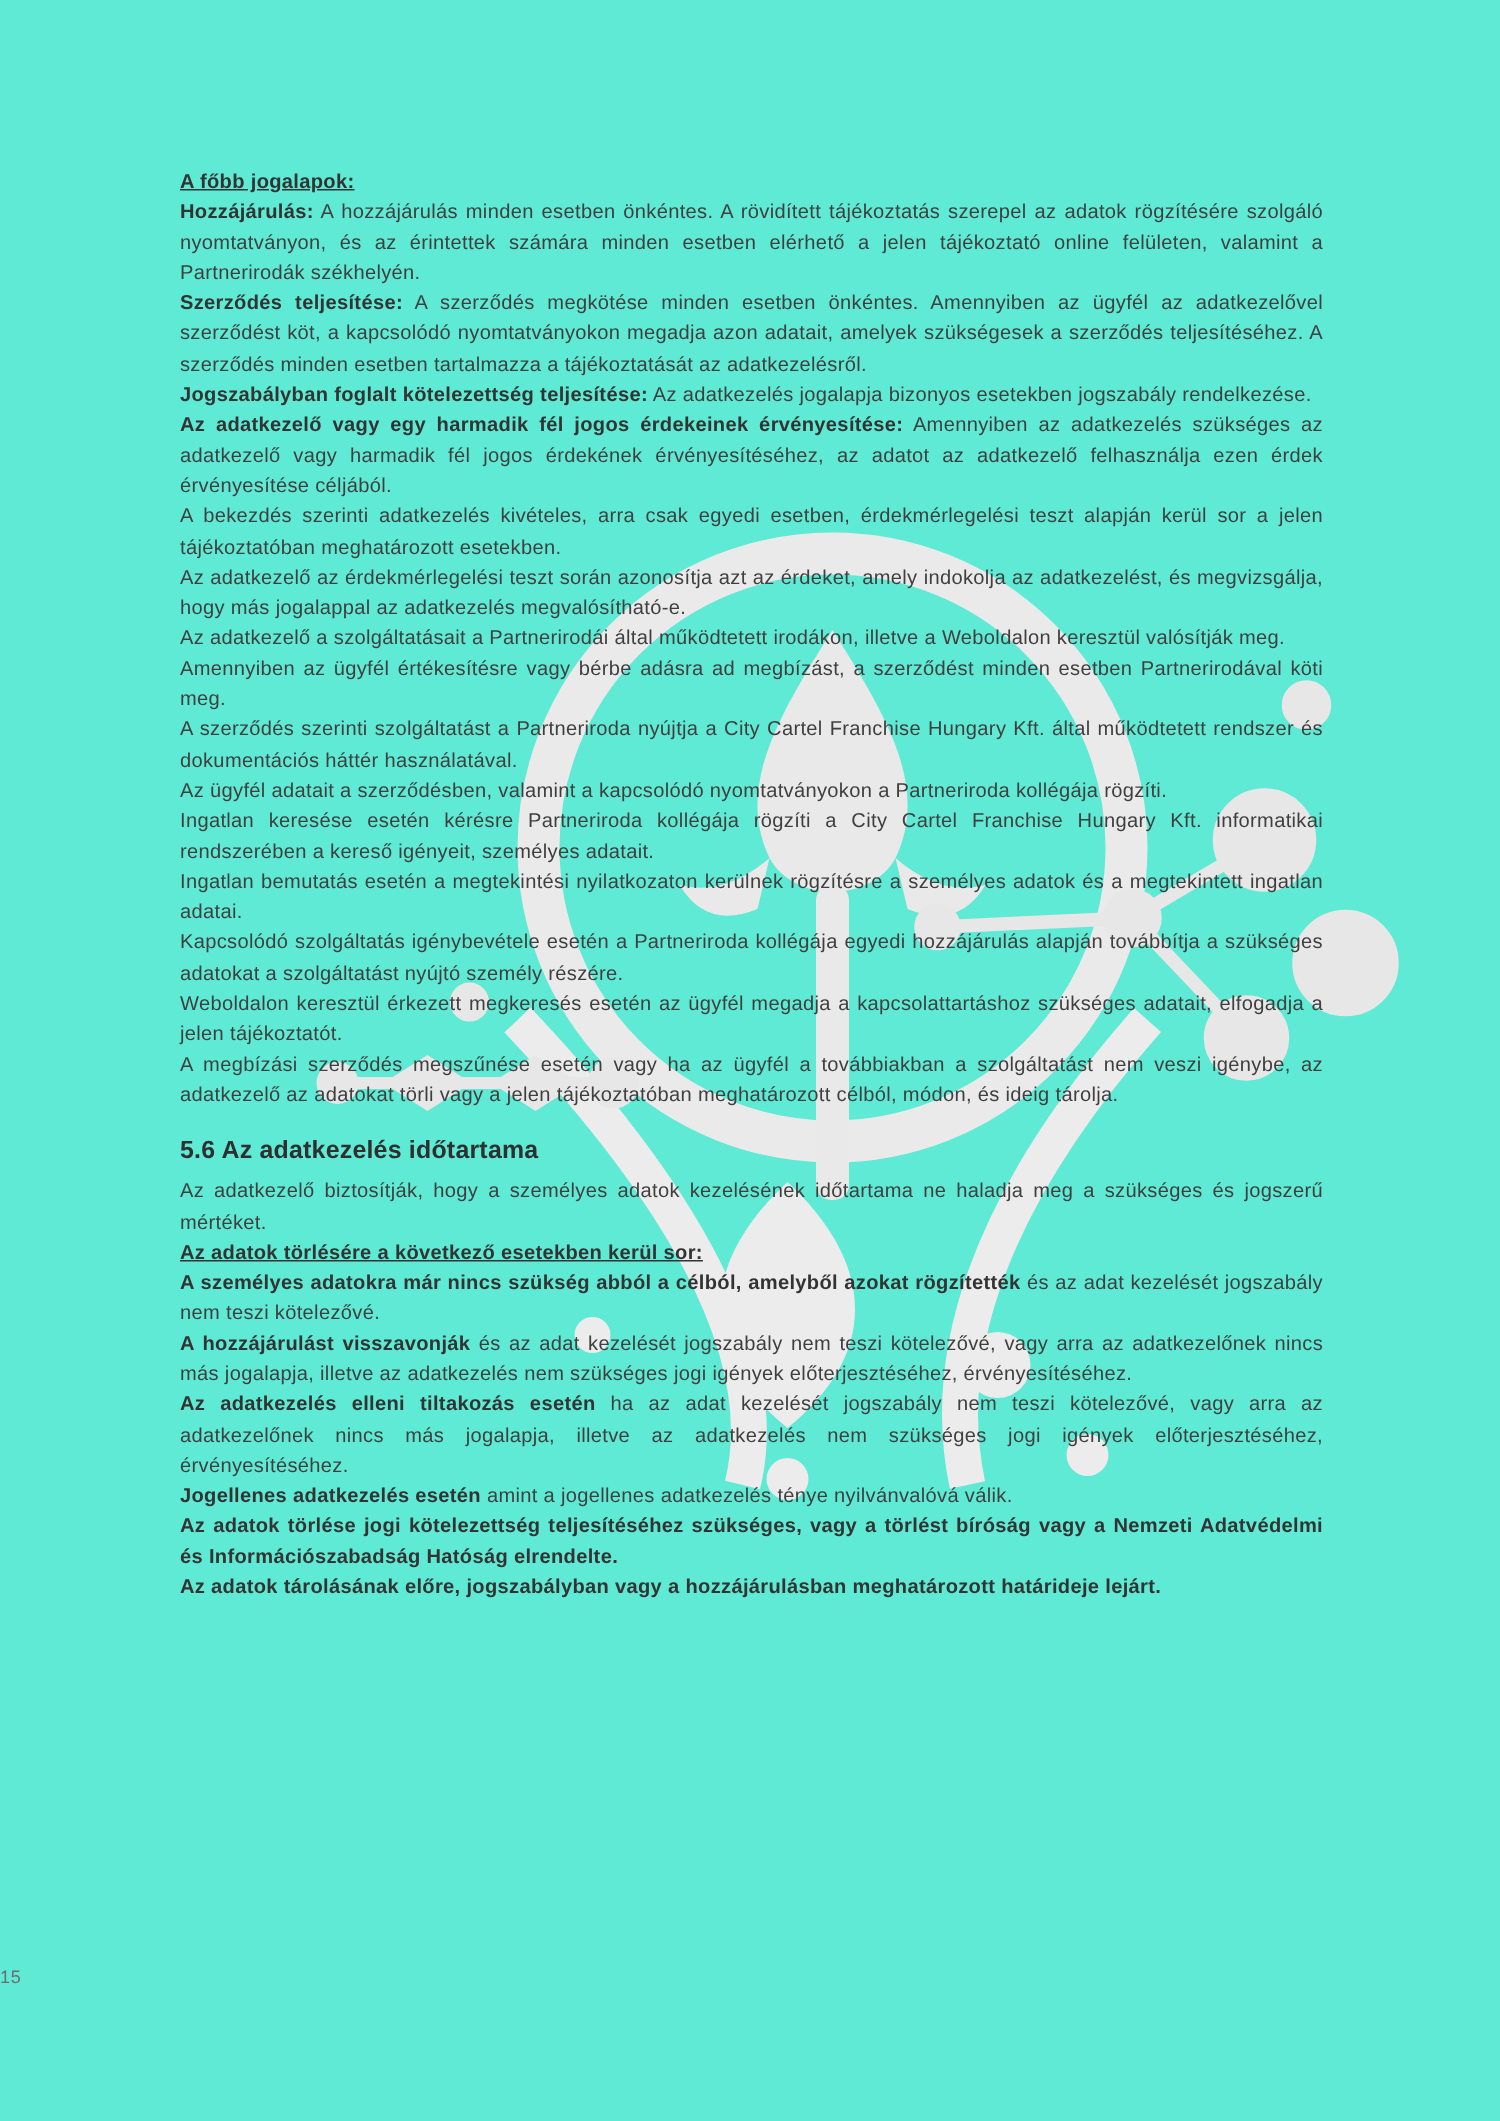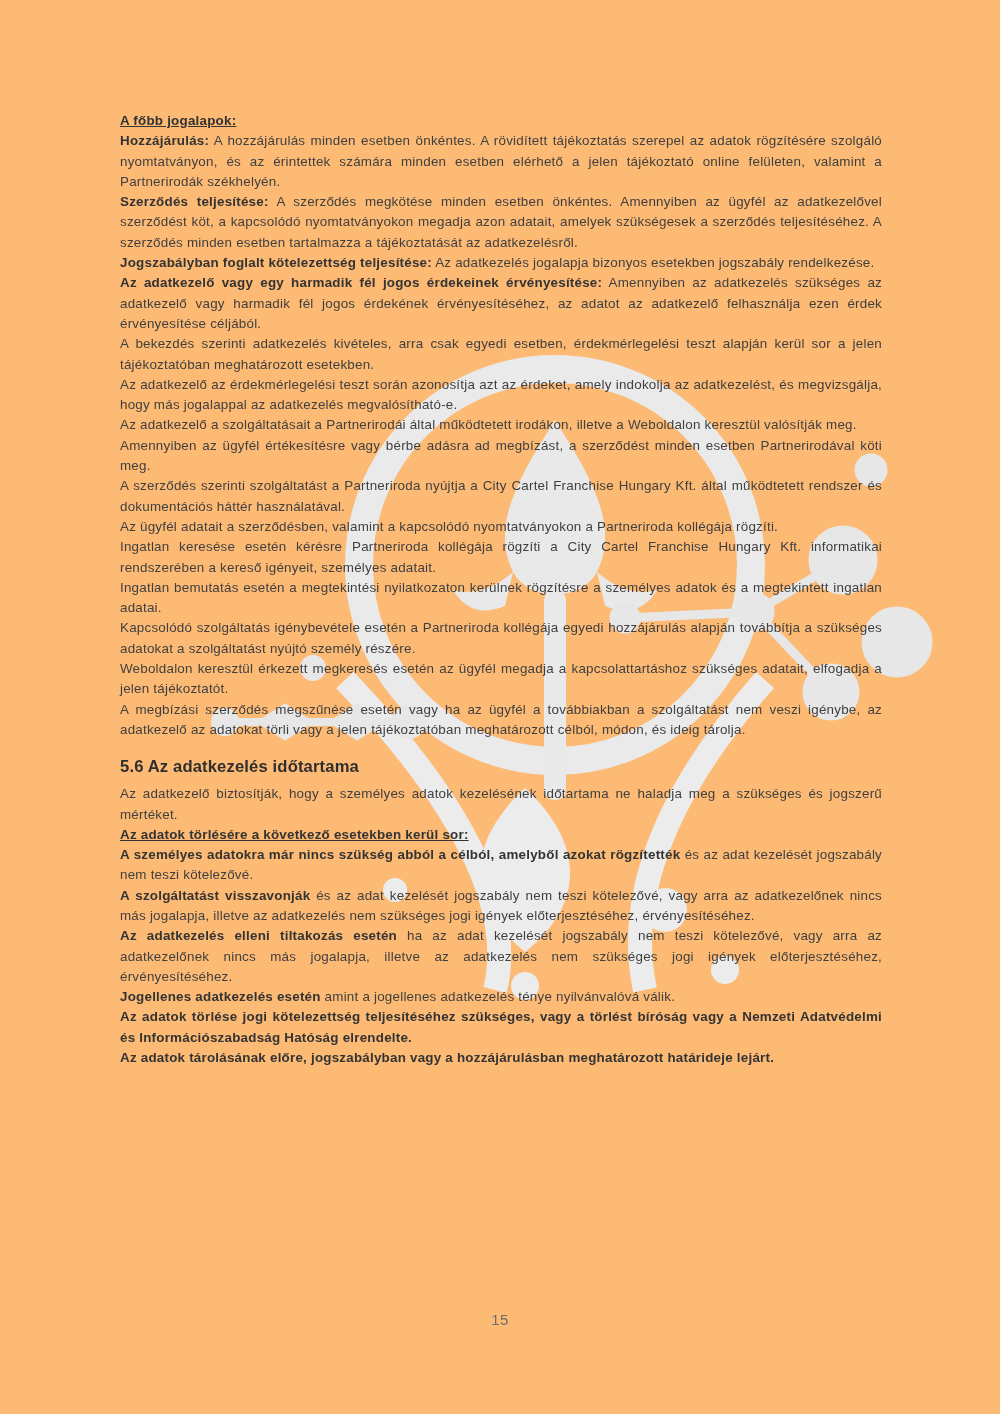--- a/index.html
+++ b/index.html
@@ -1,19 +1,19 @@
 <!DOCTYPE html>
 <html lang="hu"><head>
 <meta charset="utf-8">
 <style>
   html,body{margin:0;padding:0;background:#ffffff;}
   .page{
     position:relative;
     width:1000px;height:1414px;
-    background:#fdba74;
+    background:#5eead4;
     overflow:hidden;
     font-family:"Liberation Sans","DejaVu Sans",sans-serif;
   }
   .watermark{
     position:absolute;left:195px;top:350px;width:750px;height:690px;
     z-index:0;pointer-events:none;
   }
   .doc{
     position:absolute;left:120px;top:111px;width:762px;z-index:1;
     color:#3f3f3f;font-size:13.4px;line-height:20.3px;
@@ -21,21 +21,21 @@
   }
   .doc p{margin:0;}
   .doc h2{
     font-size:16.6px;line-height:22px;margin:16px 0 6px 0;
     color:#2f2f2f;letter-spacing:0.15px;text-align:left;
   }
   .b{font-weight:700;color:#333333;}
   .u{text-decoration:underline;}
   .footer{
     position:absolute;left:0;right:0;top:1311px;z-index:1;
-    text-align:center;font-size:15px;color:#6d6d6d;letter-spacing:0.5px;
+    text-align:left;font-size:12px;color:#6d6d6d;letter-spacing:0.5px;
   }
 </style>
 </head>
 <body>
 
 <div class="page">
 
   <svg class="watermark" viewBox="0 0 750 690" aria-hidden="true">
     <g fill="none" stroke="#eaeaea" stroke-width="28">
 
@@ -95,21 +95,21 @@
       <p><span>Az ügyfél adatait a szerződésben, valamint a kapcsolódó nyomtatványokon a Partneriroda kollégája rögzíti.</span></p>
       <p><span>Ingatlan keresése esetén kérésre Partneriroda kollégája rögzíti a City Cartel Franchise Hungary Kft. informatikai rendszerében a kereső igényeit, személyes adatait.</span></p>
       <p><span>Ingatlan bemutatás esetén a megtekintési nyilatkozaton kerülnek rögzítésre a személyes adatok és a megtekintett ingatlan adatai.</span></p>
       <p><span>Kapcsolódó szolgáltatás igénybevétele esetén a Partneriroda kollégája egyedi hozzájárulás alapján továbbítja a szükséges adatokat a szolgáltatást nyújtó személy részére.</span></p>
       <p><span>Weboldalon keresztül érkezett megkeresés esetén az ügyfél megadja a kapcsolattartáshoz szükséges adatait, elfogadja a jelen tájékoztatót.</span></p>
       <p><span>A megbízási szerződés megszűnése esetén vagy ha az ügyfél a továbbiakban a szolgáltatást nem veszi igénybe, az adatkezelő az adatokat törli vagy a jelen tájékoztatóban meghatározott célból, módon, és ideig tárolja.</span></p>
       <h2>5.6 Az adatkezelés időtartama</h2>
       <p><span>Az adatkezelő biztosítják, hogy a személyes adatok kezelésének időtartama ne haladja meg a szükséges és jogszerű mértéket.</span></p>
       <p><span class="b u">Az adatok törlésére a következő esetekben kerül sor:</span></p>
       <p><span class="b">A személyes adatokra már nincs szükség abból a célból, amelyből azokat rögzítették</span><span> és az adat kezelését jogszabály nem teszi kötelezővé.</span></p>
-      <p><span class="b">A szolgáltatást visszavonják</span><span> és az adat kezelését jogszabály nem teszi kötelezővé, vagy arra az adatkezelőnek nincs más jogalapja, illetve az adatkezelés nem szükséges jogi igények előterjesztéséhez, érvényesítéséhez.</span></p>
+      <p><span class="b">A hozzájárulást visszavonják</span><span> és az adat kezelését jogszabály nem teszi kötelezővé, vagy arra az adatkezelőnek nincs más jogalapja, illetve az adatkezelés nem szükséges jogi igények előterjesztéséhez, érvényesítéséhez.</span></p>
       <p><span class="b">Az adatkezelés elleni tiltakozás esetén</span><span> ha az adat kezelését jogszabály nem teszi kötelezővé, vagy arra az adatkezelőnek nincs más jogalapja, illetve az adatkezelés nem szükséges jogi igények előterjesztéséhez, érvényesítéséhez.</span></p>
       <p><span class="b">Jogellenes adatkezelés esetén</span><span> amint a jogellenes adatkezelés ténye nyilvánvalóvá válik.</span></p>
       <p><span class="b">Az adatok törlése jogi kötelezettség teljesítéséhez szükséges, vagy a törlést bíróság vagy a Nemzeti Adatvédelmi és Információszabadság Hatóság elrendelte.</span></p>
       <p><span class="b">Az adatok tárolásának előre, jogszabályban vagy a hozzájárulásban meghatározott határideje lejárt.</span></p>
     </div>
 
   <div class="footer">15</div>
 
 </div>
 

